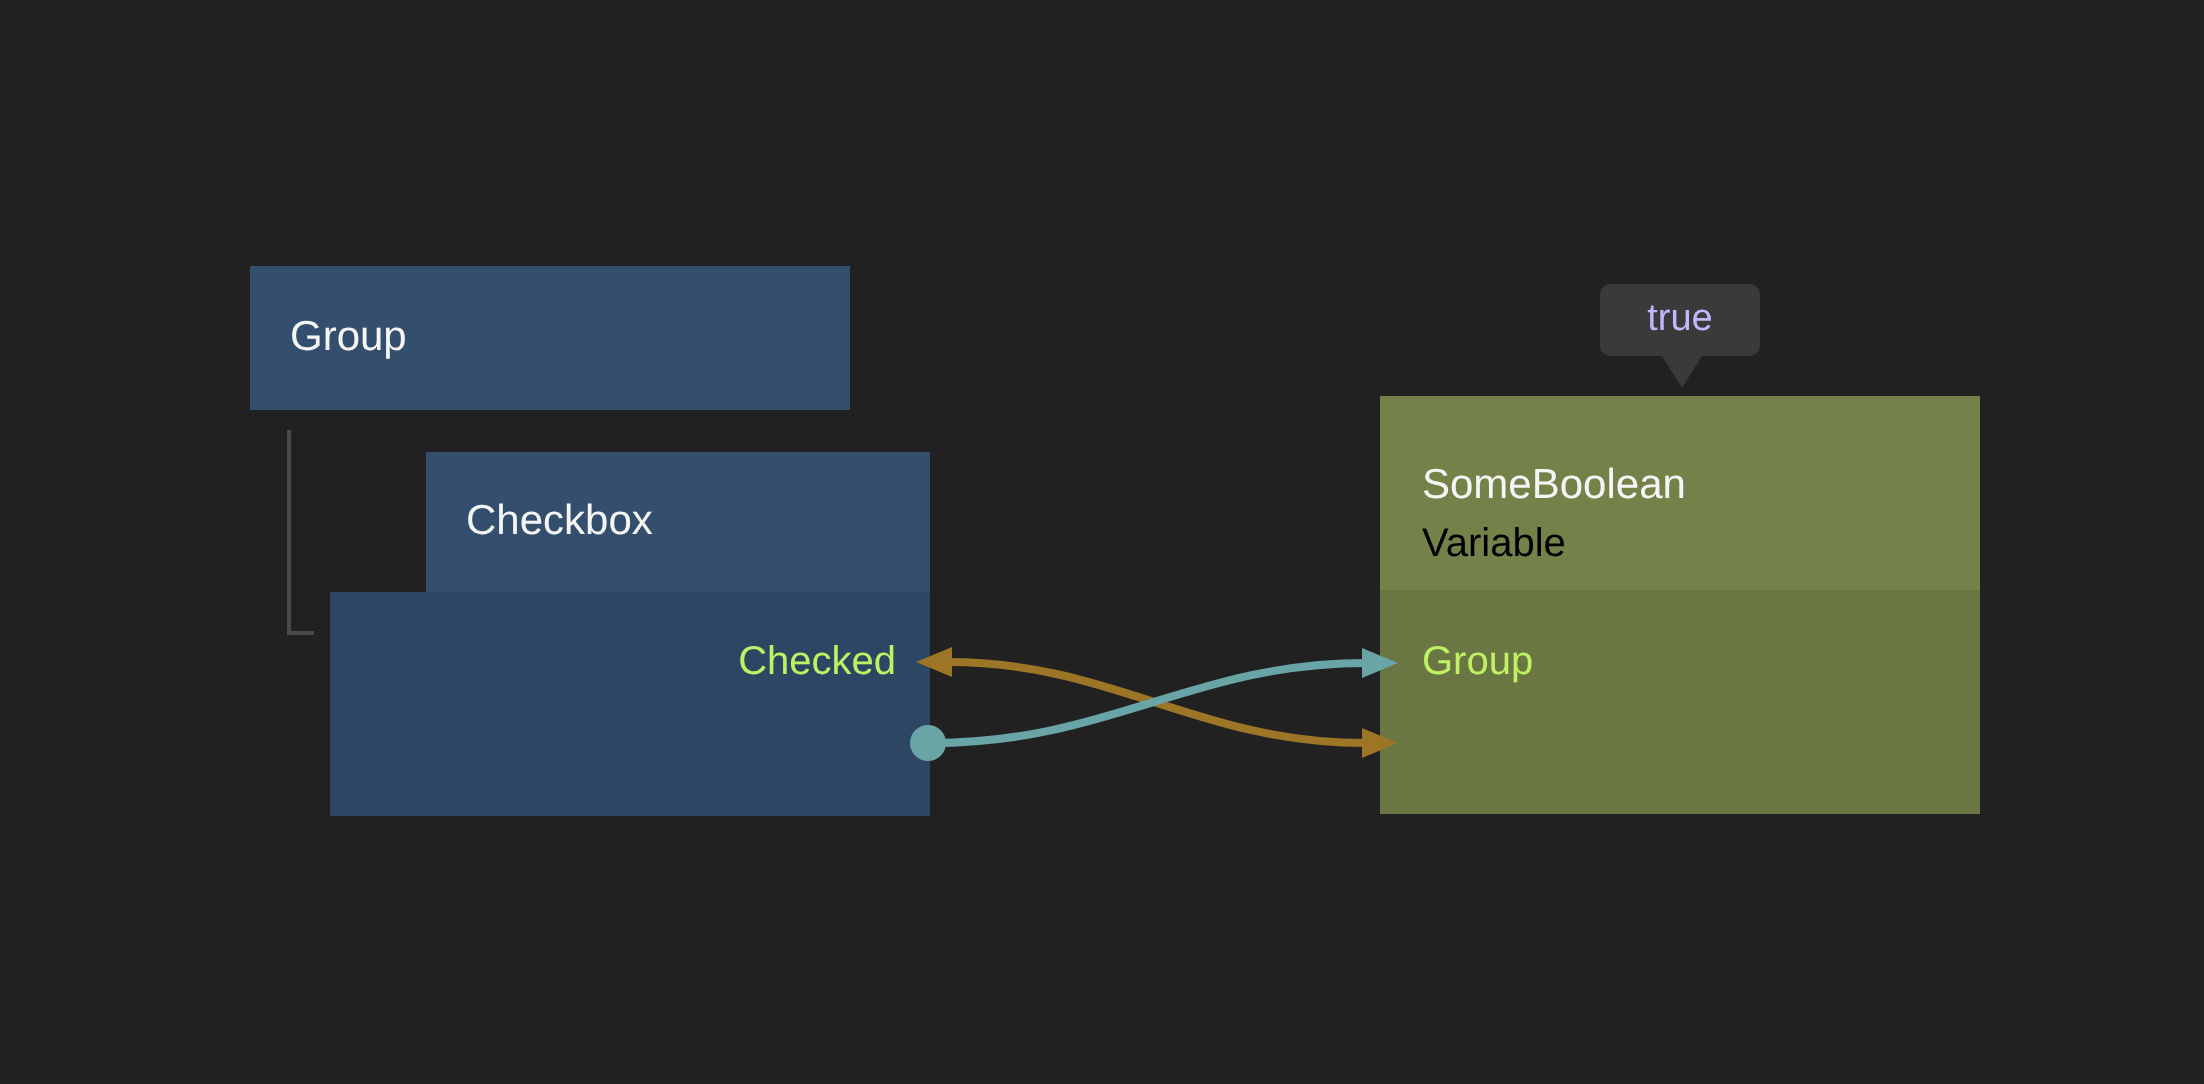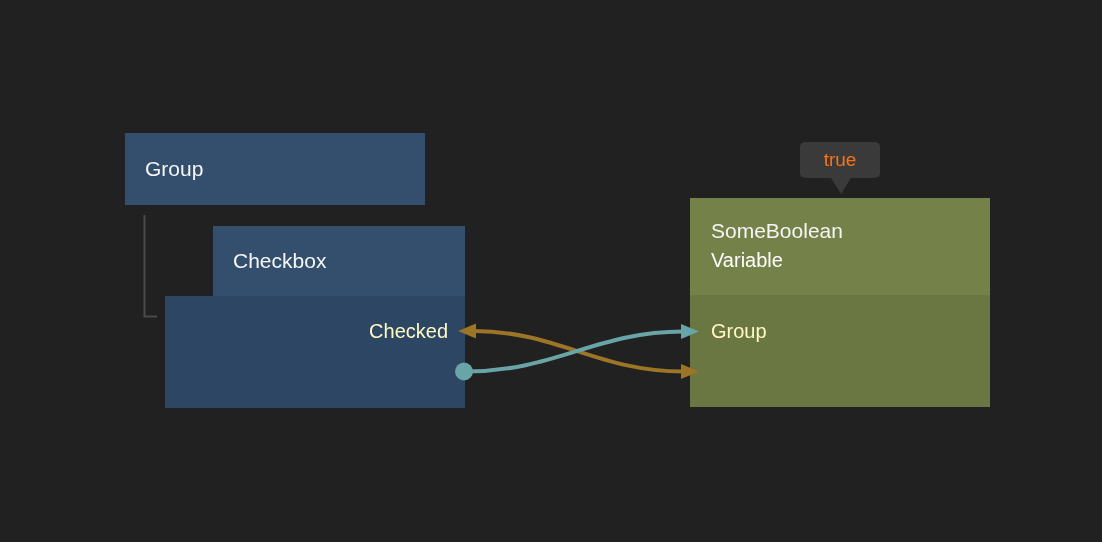--- a/index.html
+++ b/index.html
@@ -47,56 +47,56 @@
     height: 112px;
     background: #2d4663;
     padding-top: 15px;
     box-sizing: border-box;
   }
   .port-row {
     height: 40px;
     display: flex;
     align-items: center;
     font-size: 20px;
-    color: #fef9c3;
+    color: #bef264;
   }
   .port-row.out { justify-content: flex-end; padding-right: 17px; }
   .port-row.in  { justify-content: flex-start; padding-left: 21px; }
   
   .boolean-node {
     left: 690px; top: 198px;
     width: 300px; height: 209px;
   }
   .boolean-node .node-header {
     height: 97px;
     background: #748149;
     box-sizing: border-box;
     padding: 18px 0 0 21px;
   }
-  .boolean-node .node-header .node-title { line-height: 30px; }
+  .boolean-node .node-header .node-title { line-height: 30px; margin-top: 12px; }
   .node-subtitle {
     font-size: 20px;
     line-height: 28px;
-    color: #ffffff;
+    color: #000000;
     white-space: nowrap;
   }
   .boolean-node .node-body {
     height: 112px;
     background: #6a7742;
     padding-top: 16px;
     box-sizing: border-box;
   }
   
   .tooltip {
     position: absolute;
     left: 800px; top: 142px;
     width: 80px; height: 36px;
     background: #3a3a3a;
     border-radius: 5px;
-    color: #f97316;
+    color: #c4b5fd;
     font-size: 19px;
     display: flex; align-items: center; justify-content: center;
     z-index: 30;
   }
   .tooltip .tail {
     position: absolute;
     left: 31px; bottom: -16px;
     width: 0; height: 0;
     border-left: 10px solid transparent;
     border-right: 10px solid transparent;

